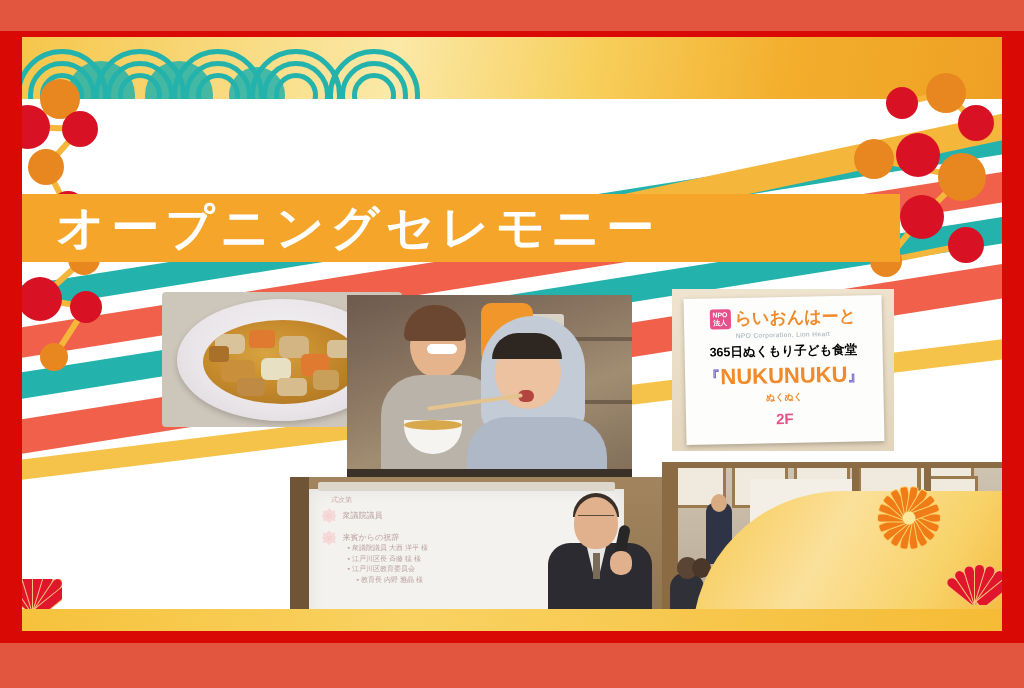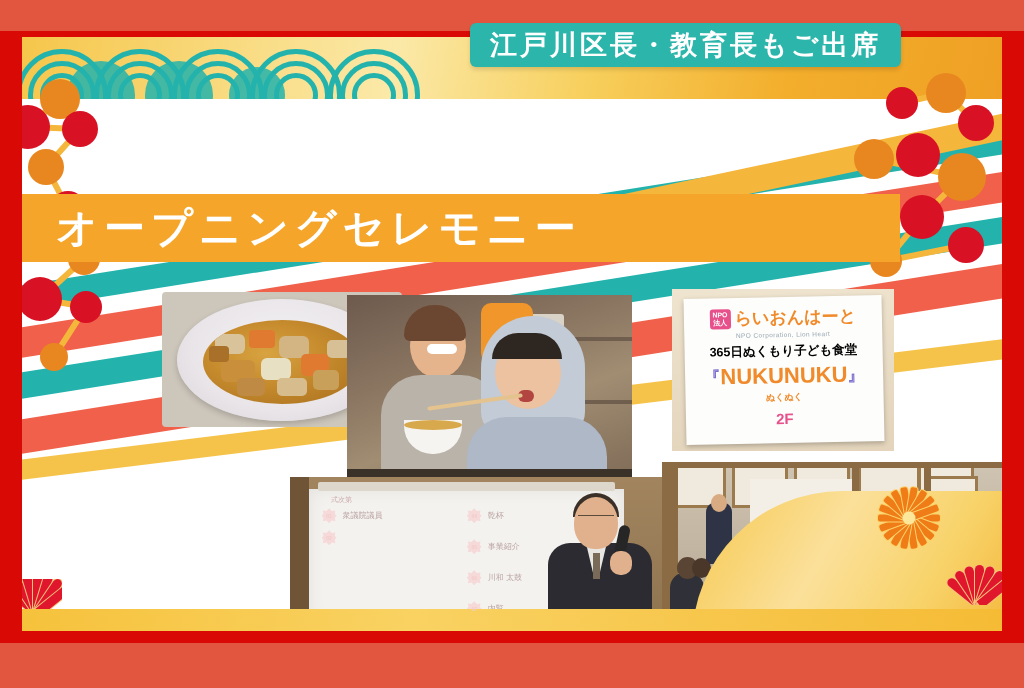--- a/index.html
+++ b/index.html
@@ -59,21 +59,21 @@
     white-space:nowrap; padding-left:6px;
     text-shadow:0 2px 0 rgba(0,0,0,.06);
     font-family:"Liberation Sans","DejaVu Sans",sans-serif;
   }
   .sub-bar{
     position:absolute; left:0; top:157px; width:878px; height:68px;
     background:#f5a62a;
     display:flex; align-items:center;
   }
   .sub-bar .t{
-    color:#fff; font-size:41px; font-weight:bold;
+    color:#fff; font-size:48px; font-weight:bold;
     letter-spacing:6px; white-space:nowrap; padding-left:34px;
   }
 
   
   .badge{
     position:absolute; left:470px; top:23px;
     height:44px; padding:0 20px; border-radius:6px;
     background:#2cb5ab; color:#fff;
     display:flex; align-items:center; justify-content:center;
     font-size:27px; font-weight:bold; letter-spacing:3px;
@@ -378,46 +378,26 @@
               <div class="ag-item">
                 <div class="ag-num">
                   <span>01</span>
                 </div>
                 <div class="ag-text">衆議院議員</div>
               </div>
               <div class="ag-item">
                 <div class="ag-num">
                   <span>02</span>
                 </div>
-              </div>
-            </div>
-          <div class="agenda-col" id="agR">
-              <div class="ag-item" style="margin-bottom: 16px;">
-                <div class="ag-num">
-                  <span>04</span>
-                </div>
-                <div class="ag-text">乾杯</div>
-              </div>
-              <div class="ag-item" style="margin-bottom: 16px;">
-                <div class="ag-num">
-                  <span>05</span>
-                </div>
-                <div class="ag-text">事業紹介</div>
-              </div>
-              <div class="ag-item" style="margin-bottom: 16px;">
-                <div class="ag-num">
-                  <span>06</span>
-                </div>
-                <div class="ag-text">川和 太鼓</div>
-              </div>
-              <div class="ag-item" style="margin-bottom: 16px;">
-                <div class="ag-num">
-                  <span>07</span>
-                </div>
-                <div class="ag-text">内覧</div>
+                <div class="ag-text">来賓からの祝辞<ul class="ag-sub">
+                    <li class="">衆議院議員 大西 洋平 様</li>
+                    <li class="">江戸川区長 斉藤 猛 様</li>
+                    <li class="">江戸川区教育委員会</li>
+                    <li class="indent">教育長 内野 雅晶 様</li>
+                  </ul></div>
               </div>
             </div>
         </div>
       </div>
       <div class="presenter">
         <div class="p-suit"></div>
         <div class="p-shirt"></div>
         <div class="p-tie"></div>
         <div class="p-hair"></div>
         <div class="p-head"></div>
@@ -531,17 +511,14 @@
         <div style="position: absolute; left: 50%; bottom: 0px; width: 9px; height: 40px; background: rgb(224, 23, 44); transform-origin: 50% 100%; border-radius: 5px 5px 0px 0px; box-shadow: rgb(247, 194, 122) 0px 0px 0px 1px; transform: rotate(51deg);"></div>
       </div>
 
     <div class="sub-bar">
       <div class="t">オープニングセレモニー</div>
     </div>
 
     <div class="bottom-gold"></div>
   </div>
 
-  <div class="badge">
-    <span>江戸川区長・教育長もご出席</span>
-  </div>
 
 </div>
 
 </body></html>

